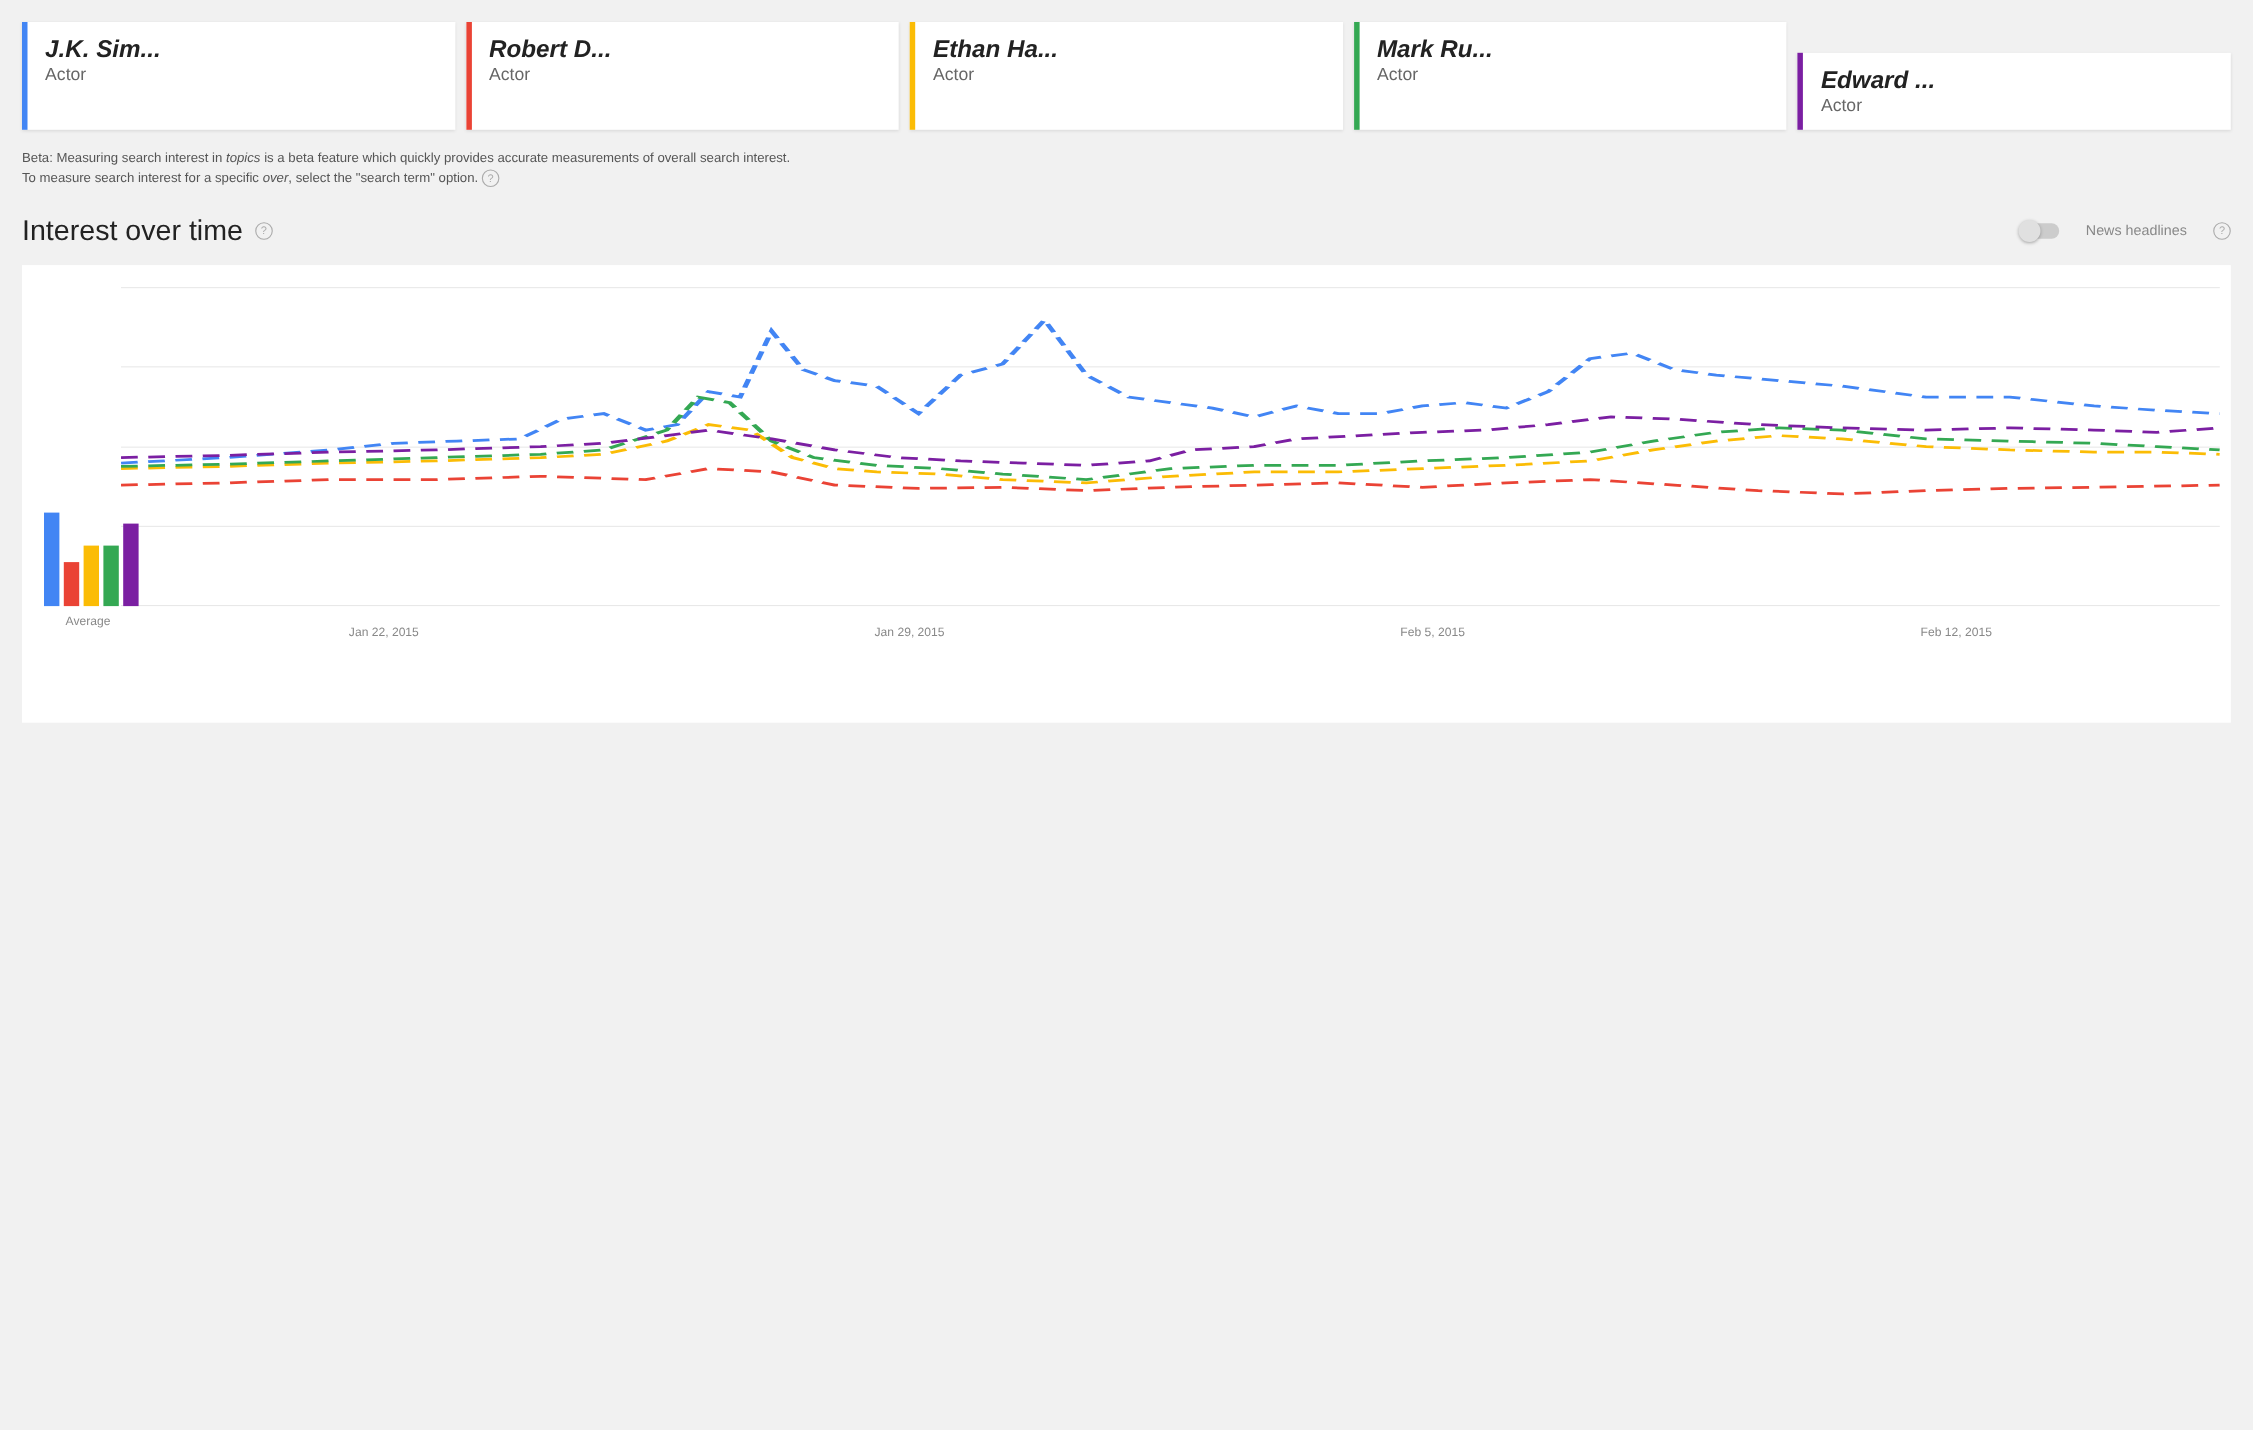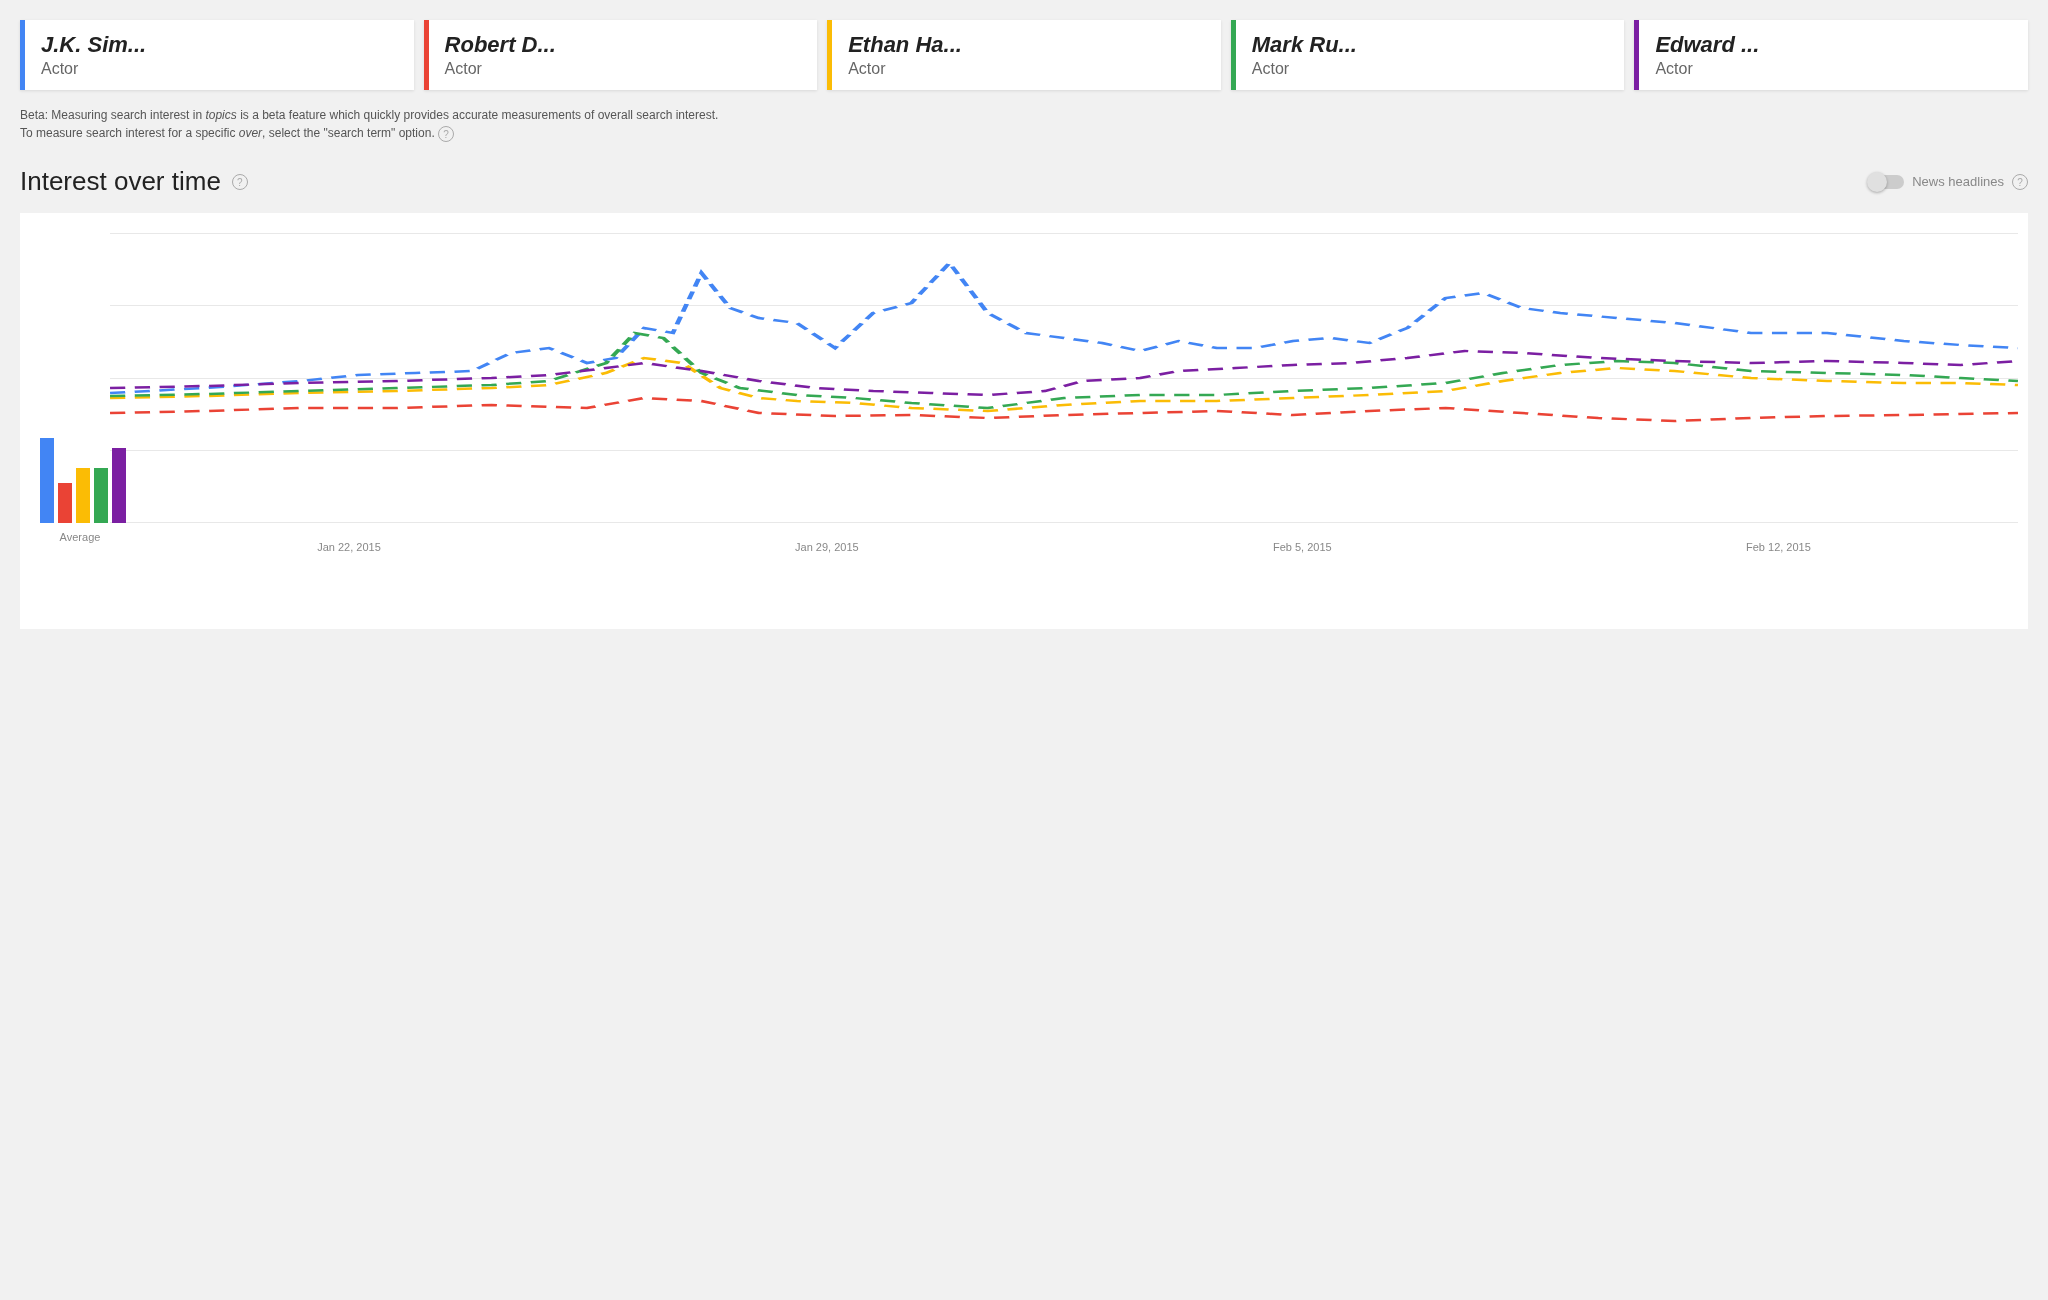--- a/index.html
+++ b/index.html
@@ -80,21 +80,21 @@
       color: #222;
       font-weight: normal;
       display: flex;
       align-items: center;
       gap: 11px;
     }
 
     .section-controls {
       display: flex;
       align-items: center;
-      gap: 8px;
+      gap: 24px;
       color: #888;
       font-size: 13px;
     }
 
     .toggle-switch {
       width: 34px;
       height: 14px;
       background: #ccc;
       border-radius: 7px;
       position: relative;
@@ -199,21 +199,21 @@
       <div class="role">Actor</div>
     </div>
     <div class="topic-card" style="border-left-color: rgb(251, 188, 5);">
       <div class="name">Ethan Ha...</div>
       <div class="role">Actor</div>
     </div>
     <div class="topic-card" style="border-left-color: rgb(52, 168, 83);">
       <div class="name">Mark Ru...</div>
       <div class="role">Actor</div>
     </div>
-    <div class="topic-card" style="border-left-color: rgb(123, 31, 162);">
+    <div class="topic-card" style="border-left-color: rgb(123, 31, 162); margin-top: 28px;">
       <div class="name">Edward ...</div>
       <div class="role">Actor</div>
     </div>
   </div>
 
 <div class="beta-notice">
   Beta: Measuring search interest in <em>topics</em> is a beta feature which quickly provides accurate measurements of overall search interest. To measure search interest for a specific <em>over</em>, select the "search term" option.
   <span class="help-circle">?</span>
 </div>
 

